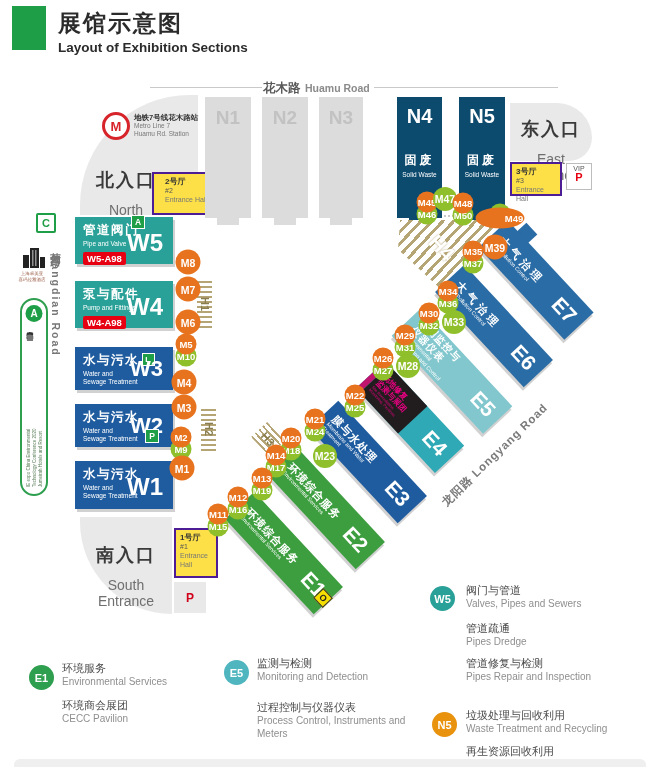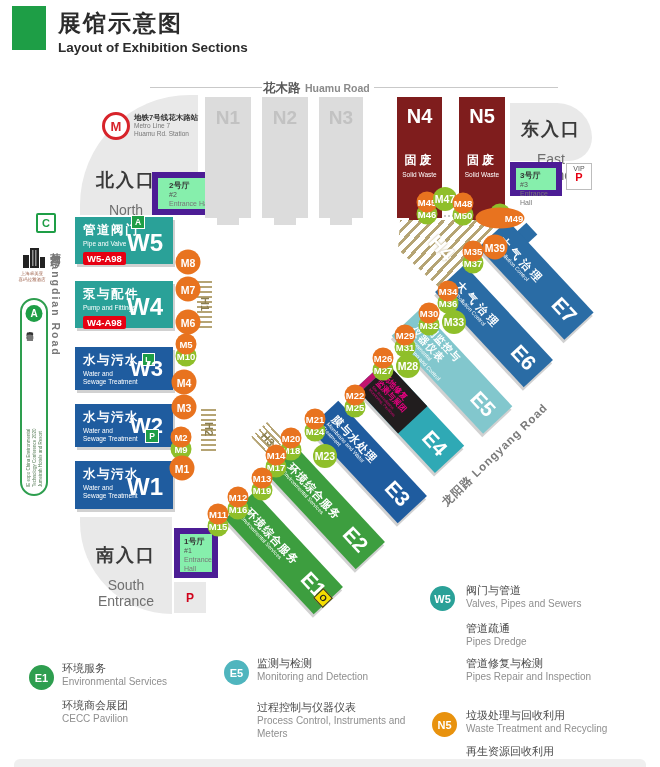--- a/index.html
+++ b/index.html
@@ -24,21 +24,21 @@
   #dotline{left:400px;top:215px;width:102px;height:0;border-top:2px dotted #C9C9C9;}
 
   
   .grayshape{background:#E9E9E9;}
   #north-ent{left:80px;top:95px;width:118px;height:120px;border-radius:110px 0 0 0;}
   #east-ent{left:510px;top:103px;width:82px;height:58px;border-radius:0 54px 36px 0;text-align:center;padding-top:14px;box-sizing:border-box;}
   #south-ent{left:80px;top:517px;width:92px;height:97px;border-radius:0 0 0 95px;text-align:center;padding-top:26px;box-sizing:border-box;}
   .ent-zh{font-size:18px;font-weight:bold;color:#3a3a3a;letter-spacing:2px;display:block;}
   .ent-en{font-size:14px;color:#6f6f6f;display:block;margin-top:10px;}
   #north-label{left:88px;top:168px;text-align:center;width:76px;}
-  .whitebox{background:#86efac;border:6px solid #4c1d95;box-sizing:border-box;padding:3px 2px 2px 4px;line-height:1.25;}
+  .whitebox{background:#fde047;border:2px solid #4c1d95;box-sizing:border-box;padding:3px 2px 2px 4px;line-height:1.25;}
   .wb-zh{display:block;font-size:8px;color:#333;font-weight:bold;}
   .wb-no{display:block;font-size:7px;color:#555;}
   .wb-en{display:block;font-size:7px;color:#777;}
   #hall2{left:152px;top:172px;width:68px;height:43px;padding-left:11px;}
   #hall3{left:510px;top:162px;width:52px;height:34px;}
   #hall1{left:174px;top:528px;width:44px;height:50px;}
   #vip{left:566px;top:163px;width:26px;height:27px;background:#fff;border:1px solid #BDBDBD;box-sizing:border-box;text-align:center;}
   #vip .vip-t{display:block;font-size:7px;color:#555;margin-top:1px;}
   #vip .vip-p{display:block;font-size:11px;font-weight:bold;color:#E60012;line-height:1;}
   #p-south{left:174px;top:582px;width:32px;height:31px;background:#E9E9E9;display:flex;align-items:center;justify-content:center;font-size:12px;font-weight:bold;color:#D0021B;}
@@ -46,21 +46,21 @@
   
   #metro{left:102px;top:112px;display:flex;}
   #metro-logo{width:22px;height:22px;border-radius:50%;border:3px solid #D7232A;color:#D7232A;font-weight:bold;font-size:13px;display:flex;align-items:center;justify-content:center;background:#fff;}
   #metro-text{margin-left:4px;line-height:1.2;padding-top:1px;}
   #metro-text .mt1{display:block;font-size:7.5px;color:#333;font-weight:bold;}
   #metro-text .mt2{display:block;font-size:6.5px;color:#777;}
 
   
   .nhall{position:absolute;top:97px;height:121px;box-sizing:border-box;text-align:center;}
   .ngray{background:#DCDCDC;color:#C2C2C2;font-weight:bold;font-size:19px;padding-top:10px;}
-  .ngold{background:#7f1d1d;color:#fff;}
+  .ngold{background:#0c4a6e;color:#fff;}
   .nfoot{position:absolute;bottom:-7px;left:50%;transform:translateX(-50%);width:22px;height:7px;background:inherit;}
   #n1{left:205px;width:46px;} #n2{left:262px;width:46px;} #n3{left:319px;width:44px;}
   #n4{left:397px;width:45px;} #n5{left:459px;width:46px;}
   .n-id{display:block;font-size:20px;font-weight:bold;margin-top:8px;}
   .n-zh{display:block;font-size:12px;font-weight:bold;letter-spacing:3px;margin-top:24px;}
   .n-en{display:block;font-size:6.5px;margin-top:2px;}
 
   
   .whall{position:absolute;left:75px;width:98px;color:#fff;box-sizing:border-box;padding:5px 0 0 8px;box-shadow:2px 3px 0 rgba(90,90,90,.28);}
   .teal{background:#2AA198;} .blue{background:#1F5C9F;} .blue2{background:#2A6CA5;} .greenh{background:#3D9E3F;}

